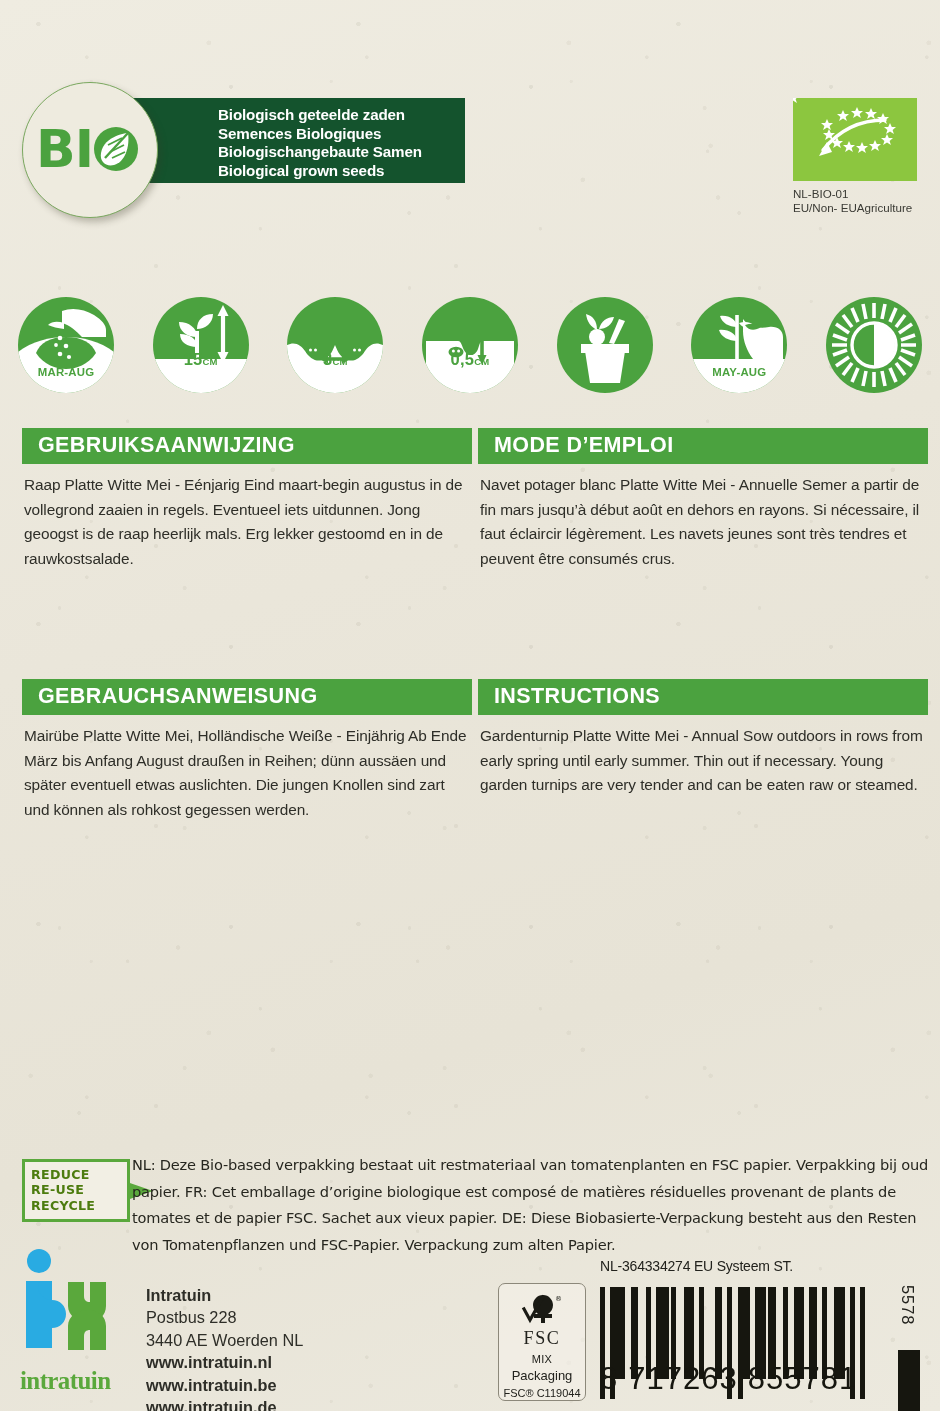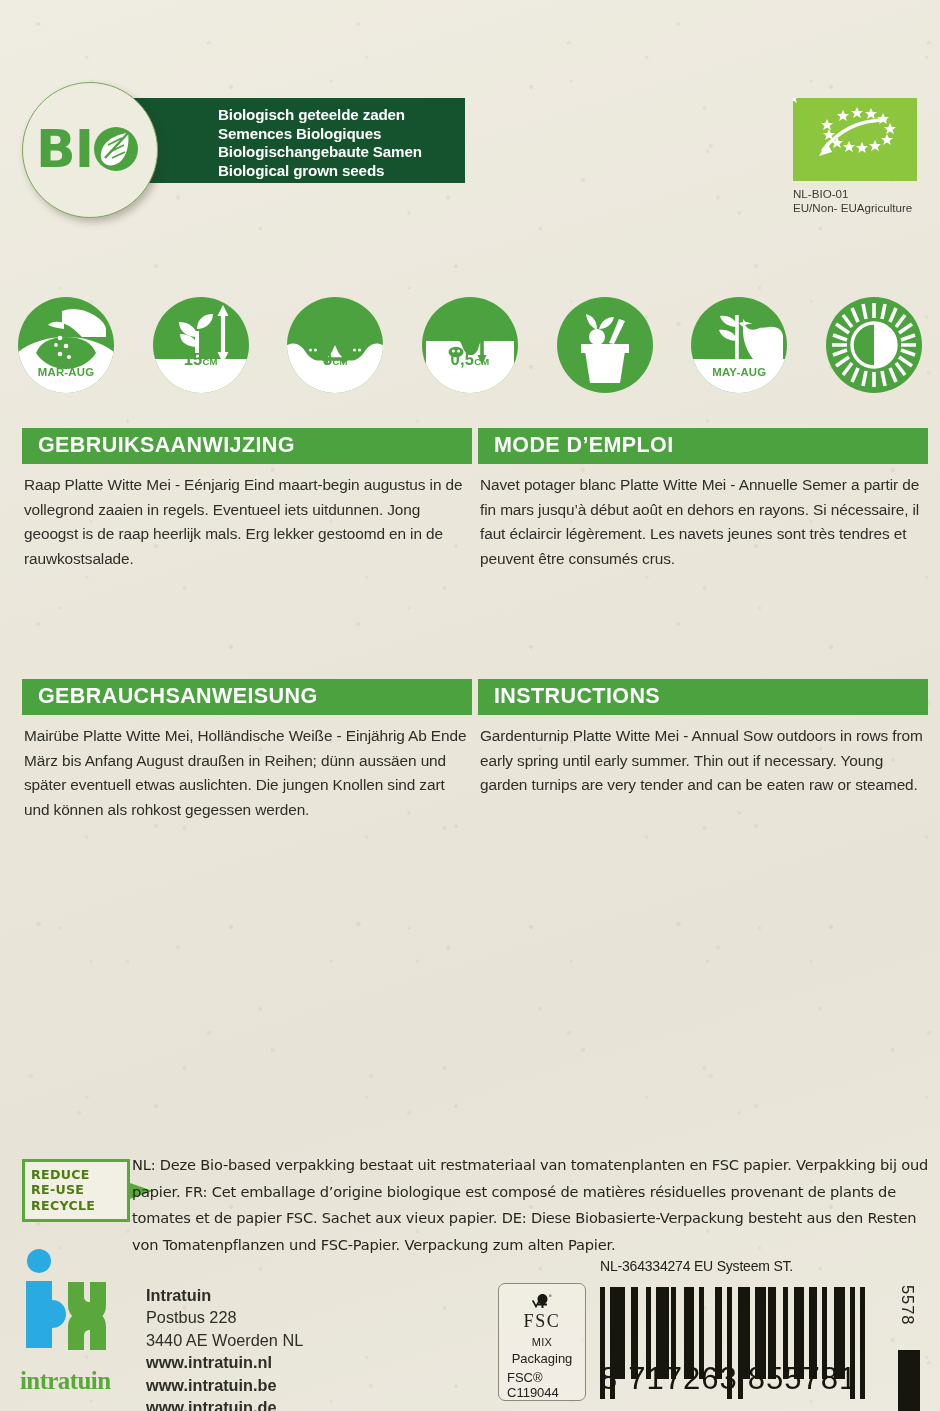--- a/index.html
+++ b/index.html
@@ -156,21 +156,21 @@
     width: 88px; height: 118px;
     border: 1.4px solid #8c887a; border-radius: 7px;
     background: rgba(245,243,235,.55);
     display: flex; flex-direction: column; align-items: center;
     padding-top: 9px;
   }
   #fsc svg { width: 42px; height: 34px; }
   .fsc-t1 { font-family: "Liberation Serif", serif; font-size: 18px; color: #22221d; letter-spacing: 1.6px; margin-top: 1px; }
   .fsc-t2 { font-size: 11px; color: #22221d; margin-top: 4px; letter-spacing: .3px; }
   .fsc-t3 { font-size: 13px; color: #22221d; margin-top: 3px; }
-  .fsc-t4 { font-size: 13px; color: #22221d; margin-top: 4px; margin-left: 8px; }
+  .fsc-t4 { font-size: 11px; color: #22221d; margin-top: 4px; }
 
   
   #artcode { position: absolute; left: 600px; top: 1258px; font-size: 14px; color: #22221d; letter-spacing: -.2px; }
   #barcode-wrap { position: absolute; left: 600px; top: 1287px; }
   #bars { height: 92px; display: flex; align-items: flex-start; }
   #bars i { display: block; height: 92px; background: #16160f; }
   #bars i.s { height: 112px; }
   #ean {
     font-size: 31px; color: #16160f; letter-spacing: 1px;
     margin-top: -18px; position: relative; z-index: 2;

